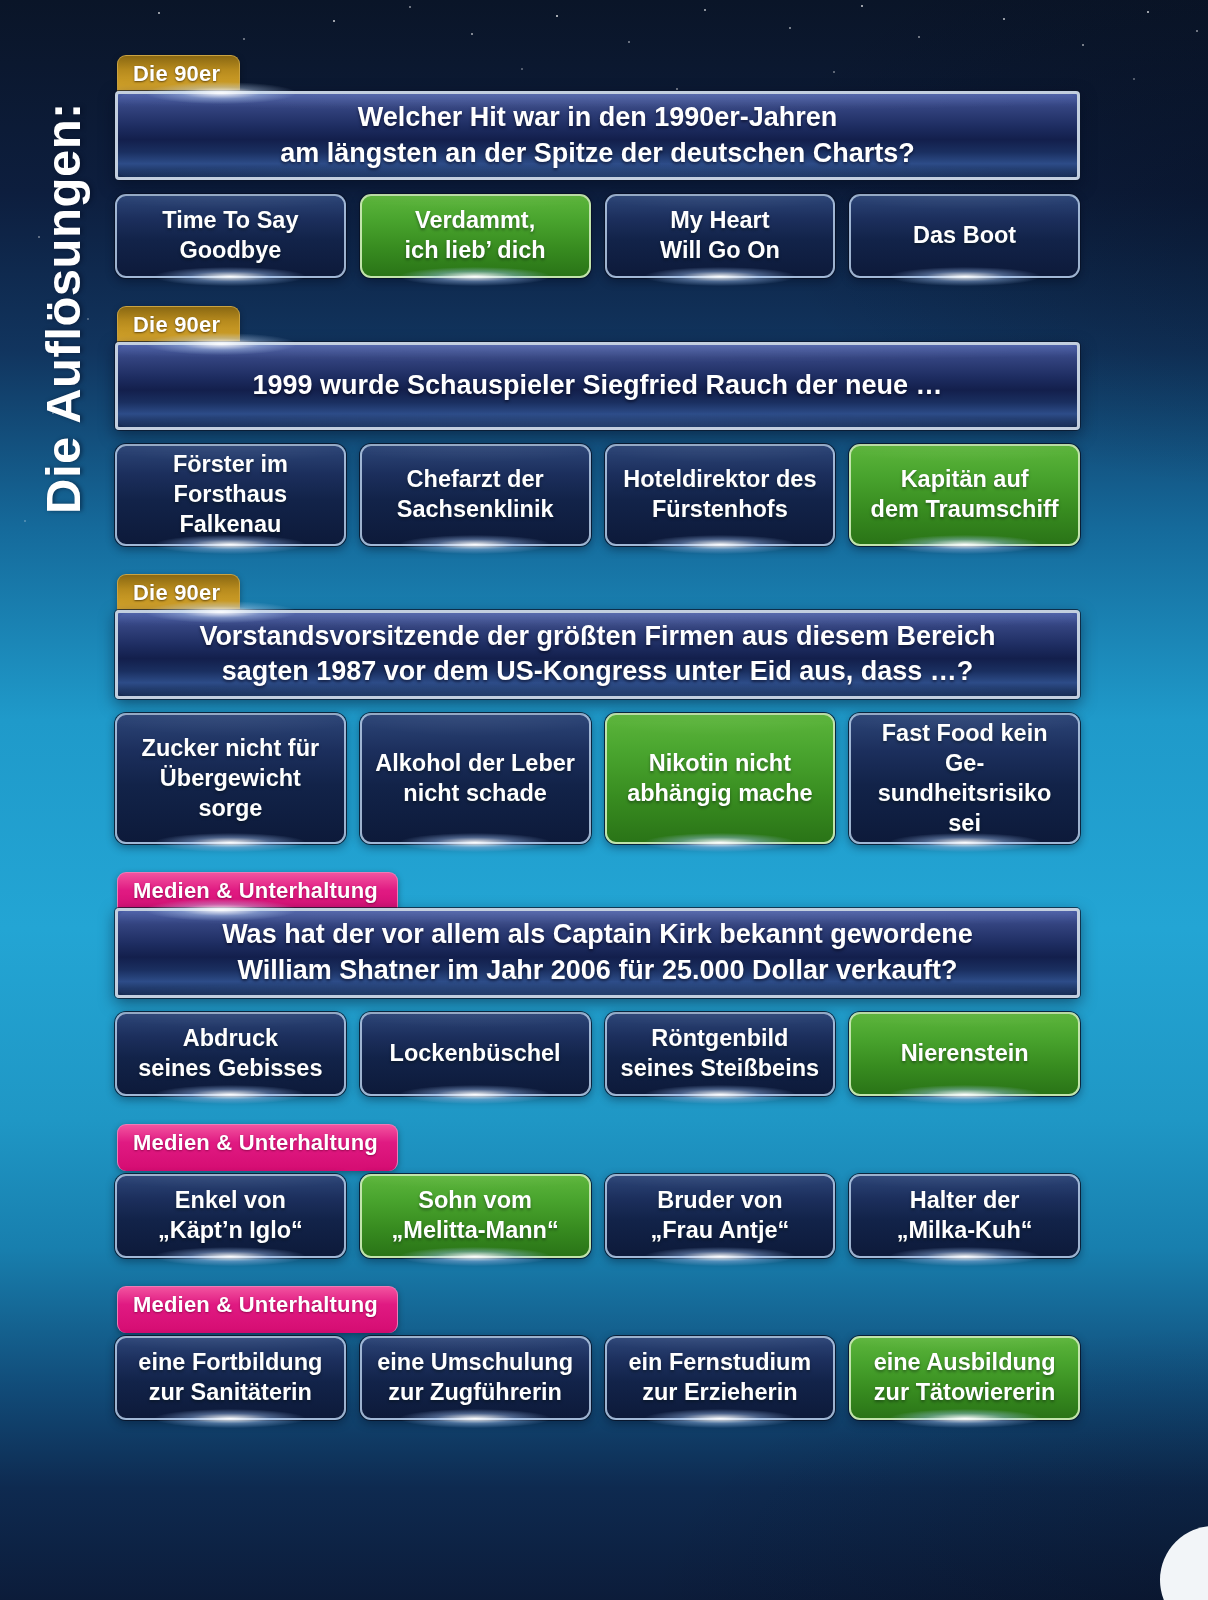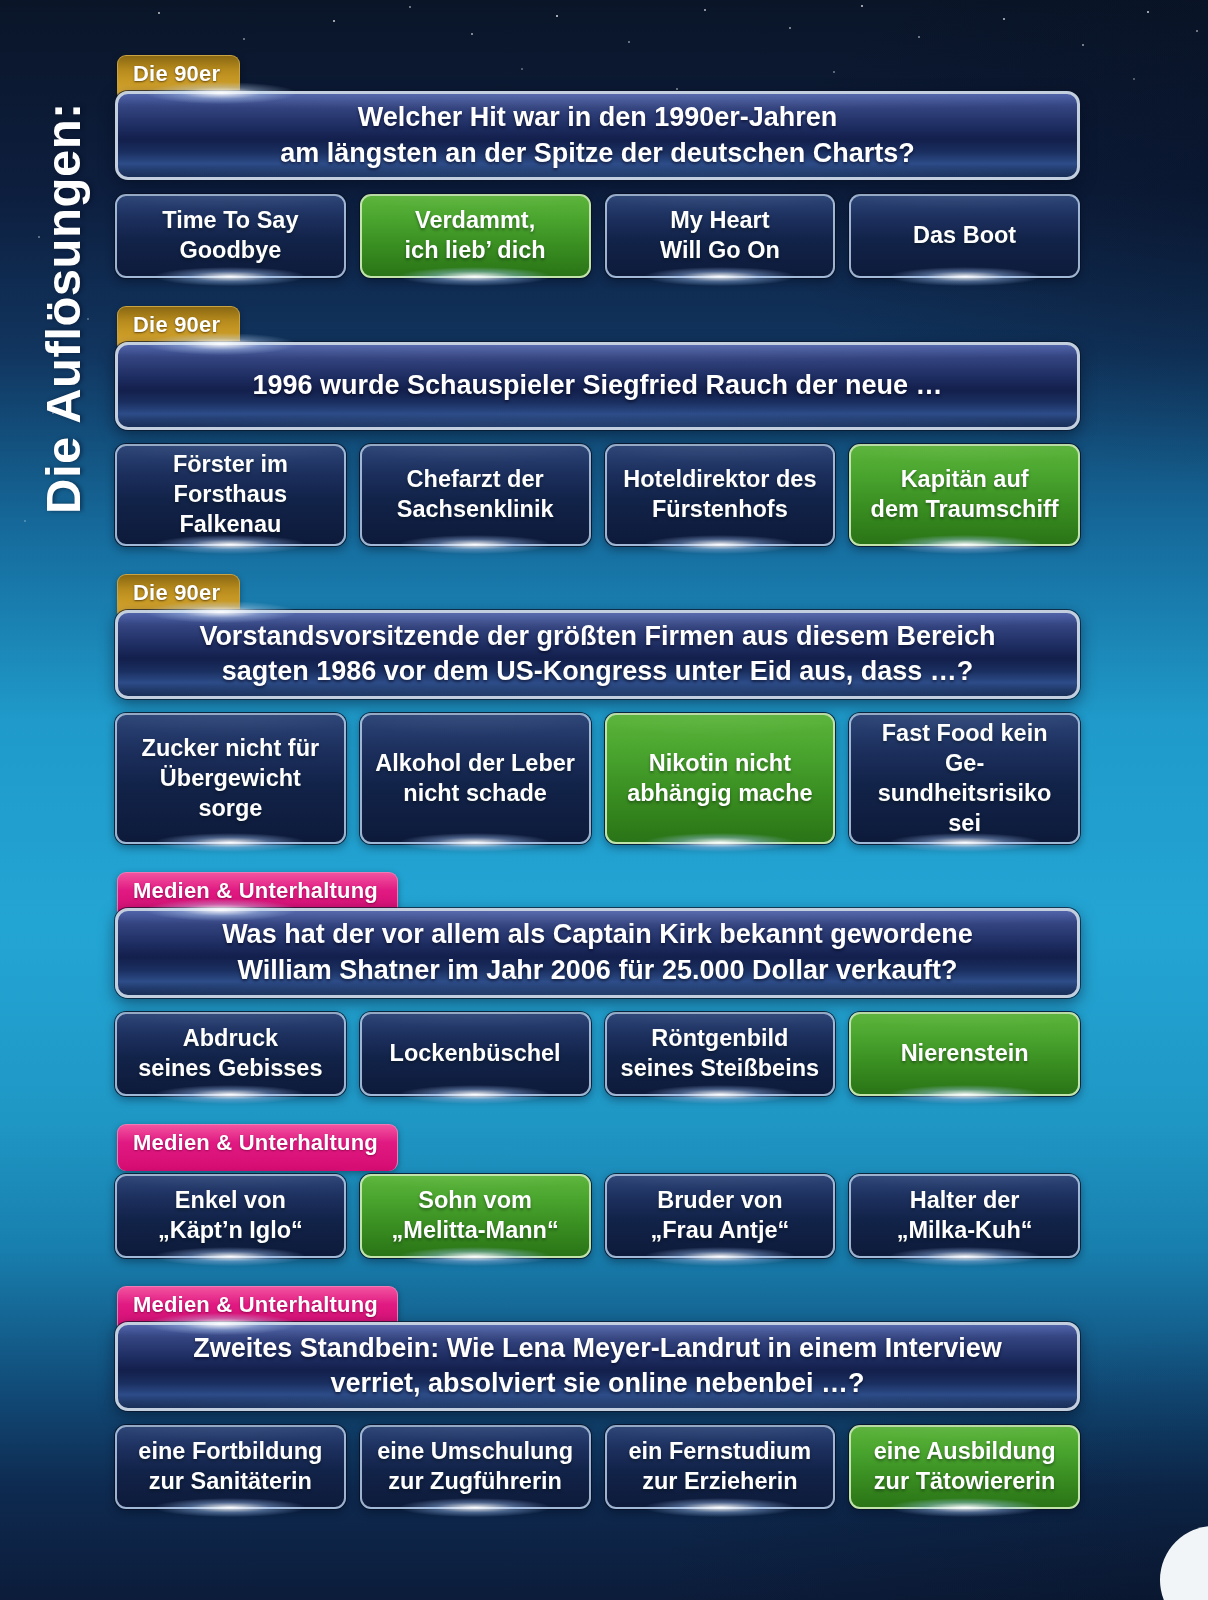--- a/index.html
+++ b/index.html
@@ -78,21 +78,21 @@
   }
   .tag.pink {
     background:linear-gradient(180deg,#f2539f 0%,#e01a82 38%,#d50c72 100%);
     border:1px solid #ef7ab6; border-bottom:none;
     text-shadow:0 1px 2px rgba(120,0,60,.7);
   }
 
   
   .qbar {
     position:relative; z-index:1; min-height:88px; box-sizing:border-box;
-    border-radius:13px; border:3px solid #c3cfdf;
+    border-radius:4px; border:3px solid #c3cfdf;
     background:linear-gradient(180deg,
       #4a5ea6 0%, #33437f 16%, #1d2c60 40%, #131f4c 55%,
       #1a2f60 70%, #2d4c88 84%, #15294f 100%);
     display:flex; align-items:center; justify-content:center;
     box-shadow:0 0 0 1px rgba(10,20,40,.7), 0 5px 15px rgba(0,10,30,.5);
   }
   .qbar::before {
     content:""; position:absolute; inset:0; border-radius:9px; pointer-events:none;
     background:
       radial-gradient(ellipse 140% 85% at 50% -30%, rgba(255,255,255,.20), rgba(255,255,255,.04) 50%, transparent 62%),
@@ -186,21 +186,21 @@
       </div>
     </div>
   </section>
 
   <section class="block">
     <div class="tag gold">
       <span>Die 90er</span>
     </div>
     <div class="qbar">
       <span class="flare tl"></span>
-      <p class="qtext">1996 wurde Schauspieler Siegfried Rauch der neue …</p>
+      <p class="qtext">1999 wurde Schauspieler Siegfried Rauch der neue …</p>
     </div>
     <div class="answers">
       <div class="answer">
         <span class="atext">Förster im
 Forsthaus Falkenau</span>
       </div>
       <div class="answer">
         <span class="atext">Chefarzt der
 Sachsenklinik</span>
       </div>
@@ -215,21 +215,21 @@
     </div>
   </section>
 
   <section class="block">
     <div class="tag gold">
       <span>Die 90er</span>
     </div>
     <div class="qbar">
       <span class="flare tl"></span>
       <p class="qtext">Vorstandsvorsitzende der größten Firmen aus diesem Bereich
-sagten 1986 vor dem US-Kongress unter Eid aus, dass …?</p>
+sagten 1987 vor dem US-Kongress unter Eid aus, dass …?</p>
     </div>
     <div class="answers">
       <div class="answer">
         <span class="atext">Zucker nicht für
 Übergewicht sorge</span>
       </div>
       <div class="answer">
         <span class="atext">Alkohol der Leber
 nicht schade</span>
       </div>
@@ -292,25 +292,20 @@
         <span class="atext">Halter der
 „Milka-Kuh“</span>
       </div>
     </div>
   </section>
 
   <section class="block">
     <div class="tag pink">
       <span>Medien &amp; Unterhaltung</span>
     </div>
-    <div class="qbar">
-      <span class="flare tl"></span>
-      <p class="qtext">Zweites Standbein: Wie Lena Meyer-Landrut in einem Interview
-verriet, absolviert sie online nebenbei …?</p>
-    </div>
     <div class="answers">
       <div class="answer">
         <span class="atext">eine Fortbildung
 zur Sanitäterin</span>
       </div>
       <div class="answer">
         <span class="atext">eine Umschulung
 zur Zugführerin</span>
       </div>
       <div class="answer">

